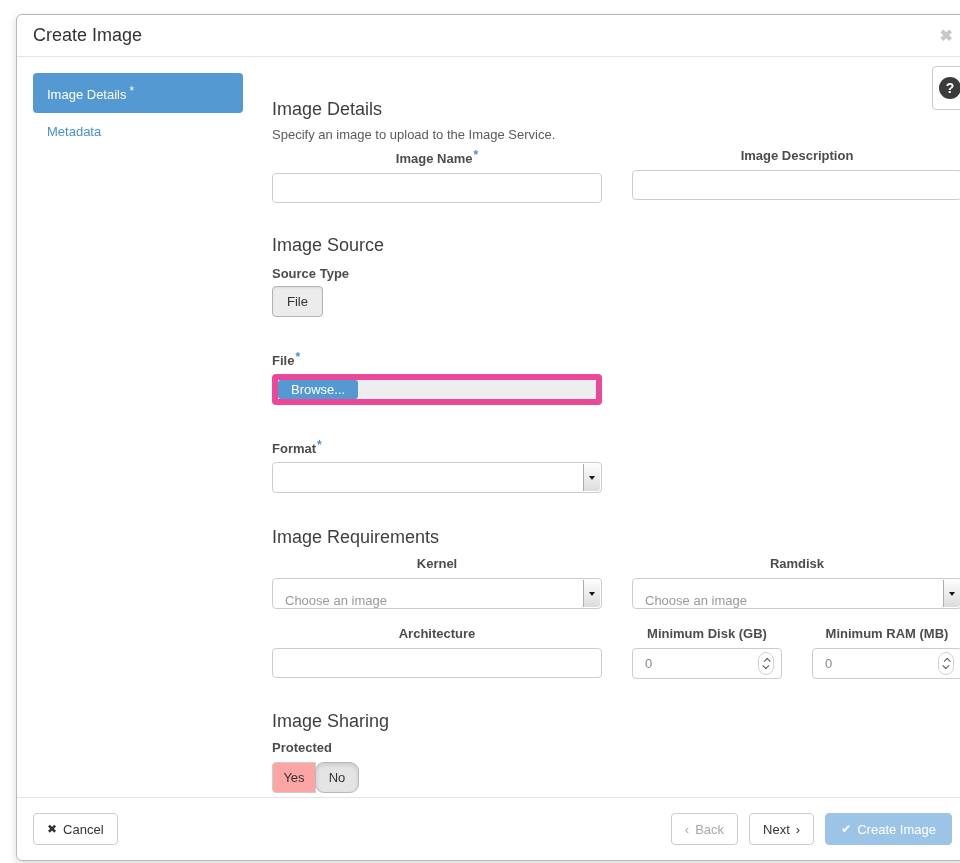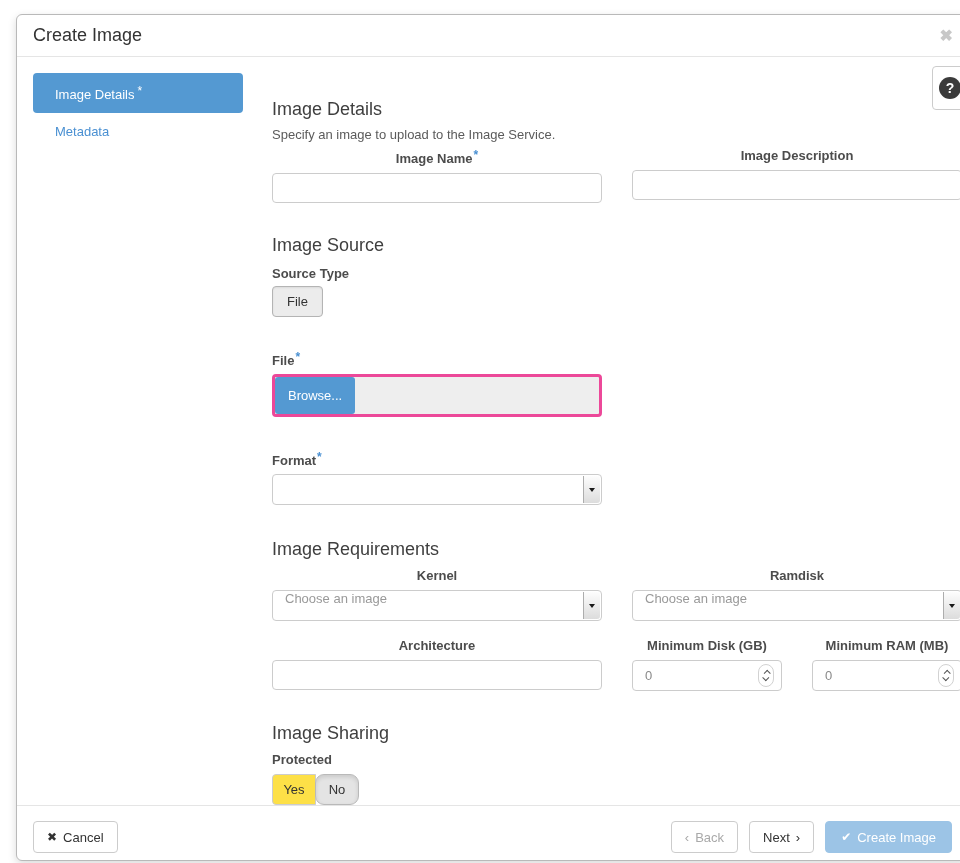--- a/index.html
+++ b/index.html
@@ -11,21 +11,21 @@
   }
   .modal-header {
     flex:0 0 42px; display:flex; align-items:center; padding:0 15px 0 16px;
     border-bottom:1px solid #e5e5e5;
   }
   .modal-title { font-size:18px; font-weight:500; color:#333; }
   .close-btn { margin-left:auto; font-size:16px; font-weight:bold; color:#c8c8c8; cursor:pointer; line-height:1; }
   .modal-body { flex:1 1 auto; position:relative; display:flex; padding:16px 15px 0 16px; }
   
   .sidebar { width:210px; flex:0 0 210px; margin-right:29px; }
-  .nav-item { padding:11px 22px; font-size:13px; color:#4a90d2; border-radius:4px; cursor:pointer; }
+  .nav-item { padding:11px 14px; font-size:13px; color:#4a90d2; border-radius:4px; cursor:pointer; }
   .nav-item.active { background:#5499d2; color:#fff; }
   .nav-item .req { color:#fff; font-size:12px; vertical-align:4px; margin-left:3px; }
   
   .help-btn {
     position:absolute; top:9px; right:0; width:36px; height:44px;
     background:#fff; border:1px solid #ccc; border-radius:4px;
     display:flex; align-items:center; justify-content:center; cursor:pointer;
   }
   .help-circle {
     width:22px; height:22px; border-radius:50%; background:#3b3b3b; color:#fff;
@@ -45,26 +45,26 @@
     width:100%; height:30px; border:1px solid #ccc; border-radius:4px; padding:0 12px;
     font-size:13px; color:#555; font-family:"Liberation Sans", sans-serif; outline:none; background:#fff;
   }
   
   .btn-default-sm {
     height:31px; padding:0 14px; background:#ececec; border:1px solid #b4b4b4; border-radius:4px;
     font-size:13px; color:#333; box-shadow:inset 0 1px 2px rgba(0,0,0,0.08); cursor:pointer;
     font-family:"Liberation Sans", sans-serif;
   }
   
-  .file-group { display:flex; height:43px; width:330px; border:3px solid #ec4899; border-radius:4px; background:#eee; overflow:hidden; cursor:pointer; }
+  .file-group { display:flex; height:31px; width:330px; border:6px solid #ec4899; border-radius:4px; background:#eee; overflow:hidden; cursor:pointer; }
   .browse-btn { background:#5499d2; color:#fff; font-size:13px; display:flex; align-items:center; padding:0 13px; border-radius:3px; }
   
   .select-box {
     position:relative; height:31px; width:100%; border:1px solid #ccc; border-radius:4px; background:#fff;
-    display:flex; align-items:flex-start; padding:0 26px 0 12px; font-size:13px; color:#999; cursor:pointer;
+    display:flex; align-items:flex-end; padding:0 26px 0 12px; font-size:13px; color:#999; cursor:pointer;
   }
   .select-arrow {
     position:absolute; right:1px; top:1px; bottom:1px; width:17px;
     border-left:1px solid #adadad; border-radius:0 3px 3px 0;
     background:linear-gradient(#fdfdfd,#dcdcdc);
     display:flex; align-items:center; justify-content:center;
   }
   .select-arrow::after { content:""; border:3.5px solid transparent; border-top:4.5px solid #1a1a1a; margin-top:4px; }
   
   .number-box {
@@ -76,21 +76,21 @@
     display:flex; flex-direction:column; align-items:center; justify-content:center; gap:1px; cursor:pointer; background:#fff;
   }
   .spin-up, .spin-down { width:5px; height:5px; border:solid #555; border-width:1.5px 1.5px 0 0; }
   .spin-up { transform:rotate(-45deg) translateY(1px); }
   .spin-down { transform:rotate(135deg) translateY(1px); }
   .minis { display:flex; justify-content:space-between; }
   .mini { width:150px; }
   
   .toggle-group { display:flex; }
   .toggle-btn {
-    height:31px; width:44px; background:#fde047; border:1px solid #ccc; font-size:13px; color:#333;
+    height:31px; width:44px; background:#fca5a5; border:1px solid #ccc; font-size:13px; color:#333;
     cursor:pointer; font-family:"Liberation Sans", sans-serif;
   }
   .toggle-btn.first { border-radius:4px 0 0 4px; }
   .toggle-btn.last { border-radius:0 4px 4px 0; margin-left:-1px; }
   .toggle-btn.selected { background:#e4e4e4; border-color:#b9b9b9; box-shadow:inset 0 2px 4px rgba(0,0,0,0.12);border-radius:9px; }
   
   .modal-footer {
     flex:0 0 63px; border-top:1px solid #e5e5e5; display:flex; align-items:center; padding:0 16px;
   }
   .btn {

